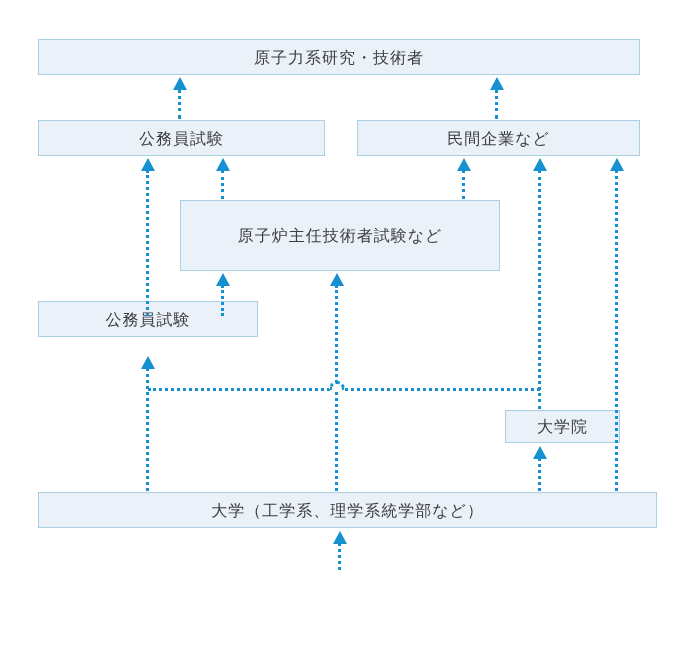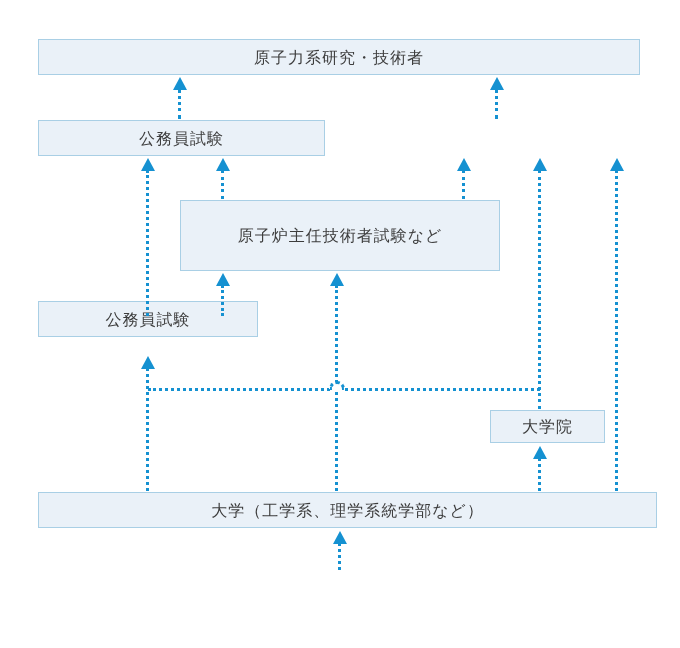--- a/index.html
+++ b/index.html
@@ -38,30 +38,33 @@
 <div id="canvas">
 
   <div class="node" style="left:38px;top:39px;width:602px;height:36px;">
     <span>原子力系研究・技術者</span>
   </div>
 
   <div class="node" style="left:38px;top:120px;width:287px;height:36px;">
     <span>公務員試験</span>
   </div>
 
+  <div class="node" style="left:357px;top:120px;width:283px;height:36px;">
+    <span>民間企業など</span>
+  </div>
 
   <div class="node" style="left:180px;top:200px;width:320px;height:71px;">
     <span>原子炉主任技術者試験など</span>
   </div>
 
   <div class="node" style="left:38px;top:301px;width:220px;height:36px;">
     <span>公務員試験</span>
   </div>
 
-  <div class="node" style="left:490px;top:410px;width:115px;height:33px;">
+  <div class="node" style="left:505px;top:410px;width:115px;height:33px;">
     <span>大学院</span>
   </div>
 
   <div class="node" style="left:38px;top:492px;width:619px;height:36px;">
     <span>大学（工学系、理学系統学部など）</span>
   </div>
 
 
   <div>
     <div class="arrow-up" style="left:173px;top:77px;"></div>

